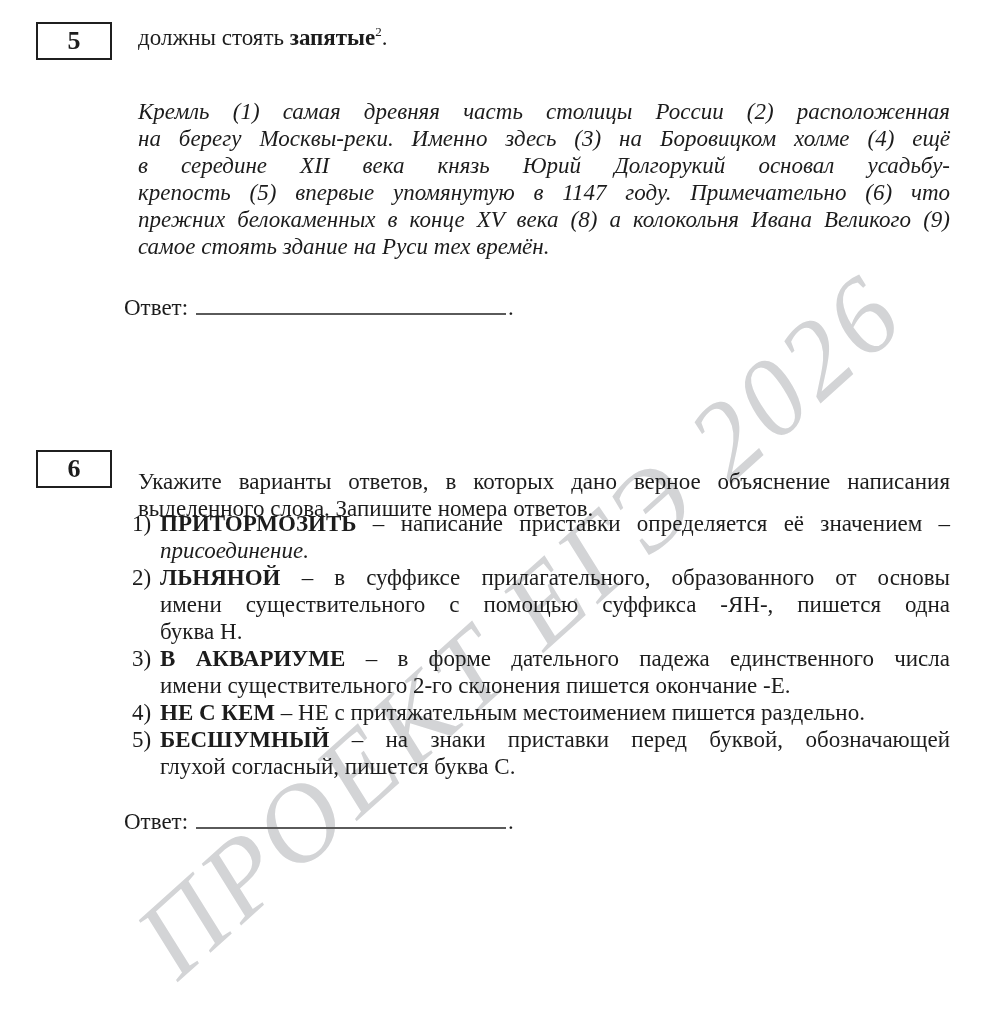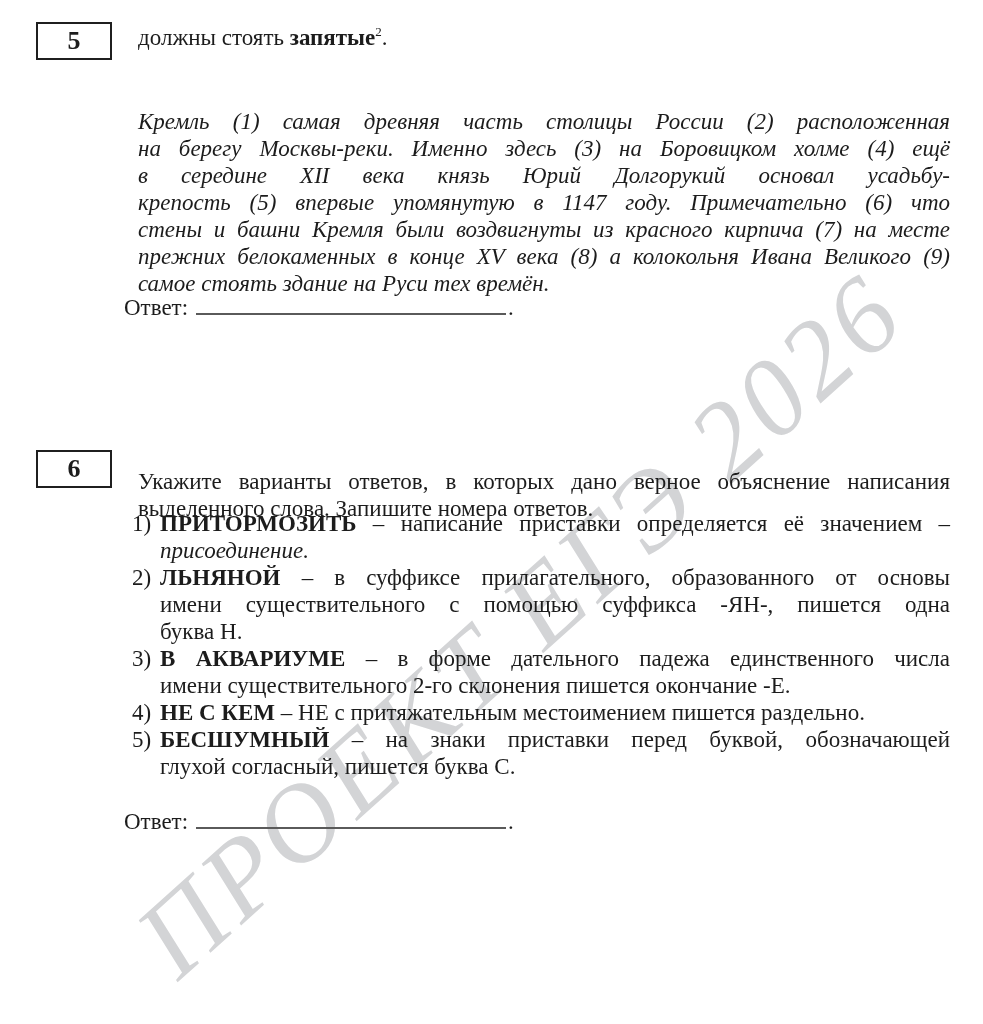--- a/index.html
+++ b/index.html
@@ -20,21 +20,21 @@
     position:absolute; left:36px; width:76px; height:38px;
     border:2px solid #1f1f1f; box-sizing:border-box;
     display:flex; align-items:center; justify-content:center;
     font-weight:bold; font-size:26px; z-index:1; background:transparent;
   }
   #q5box { top:22px; }
   #q6box { top:450px; }
   
   .col { position:absolute; left:138px; width:812px; font-size:23px; line-height:27px; z-index:1; }
   #q5intro  { top:24px; }
-  #q5pass   { top:108px; font-style:italic; }
+  #q5pass   { top:98px; font-style:italic; }
   #q6intro  { top:468px; }
   .ln   { text-align:justify; }
   .ln.s { text-align-last:justify; }
   .ln.e { text-align:right; text-align-last:left; }
   b { font-weight:bold; }
   sup.fn { font-size:13px; vertical-align:super; line-height:0; }
   
   #q6opts { position:absolute; left:132px; top:510px; width:818px; font-size:23px; line-height:27px; z-index:1; }
   .opt   { display:flex; align-items:flex-start; }
   .onum  { flex:0 0 28px; width:28px; }
@@ -64,21 +64,20 @@
       <span>должны стоять</span>
       <b>запятые</b><sup class="fn">2</sup><span>.</span>
     </div>
   </div>
 
   <div class="col" id="q5pass">
     <div class="ln s">Кремль (1) самая древняя часть столицы России (2) расположенная</div>
     <div class="ln s">на берегу Москвы-реки. Именно здесь (3) на Боровицком холме (4) ещё</div>
     <div class="ln s">в середине XII века князь Юрий Долгорукий основал усадьбу-</div>
     <div class="ln s">крепость (5) впервые упомянутую в 1147 году. Примечательно (6) что</div>
-    <div class="ln s">стены и башни Кремля были воздвигнуты из красного кирпича (7) на месте</div>
     <div class="ln s">прежних белокаменных в конце XV века (8) а колокольня Ивана Великого (9)</div>
     <div class="ln e">самое стоять здание на Руси тех времён.</div>
   </div>
 
   <div class="ans" id="ans5">
     <span>Ответ:</span><span class="blank"></span><span>.</span>
   </div>
 
   <div class="numbox" id="q6box">
     <span>6</span>

